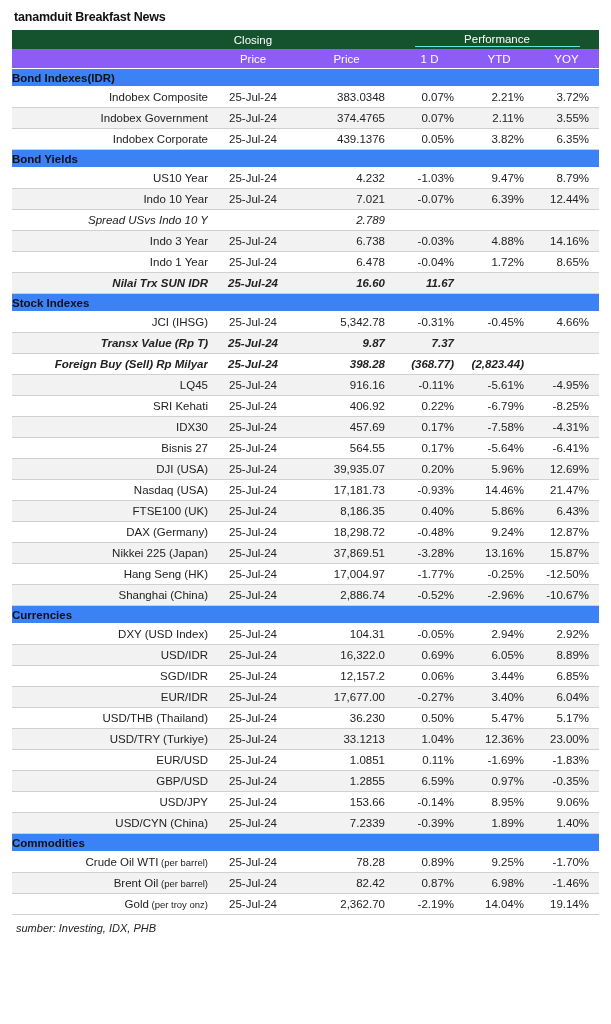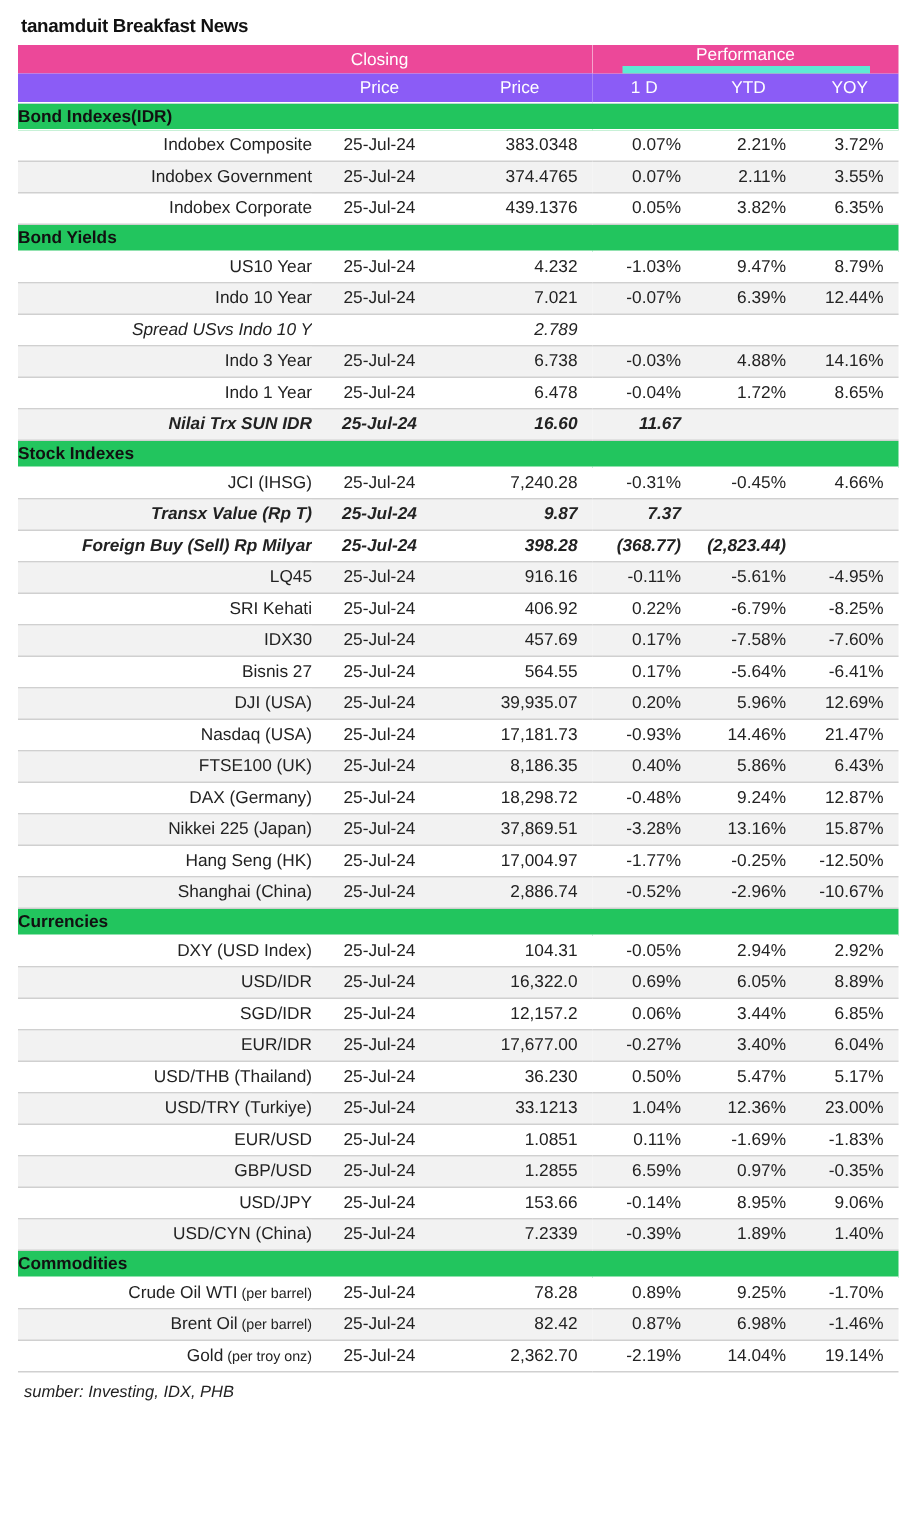--- a/index.html
+++ b/index.html
@@ -33,47 +33,47 @@
     border-collapse: collapse;
     table-layout: fixed;
     font-size: 11.5px;
   }
   table.main td, table.main th {
     padding: 0;
     margin: 0;
   }
   
   .hdr-row td {
-    background: #ec4899;
+    background: #14532d;
     color: #ffffff;
     height: 19px;
     text-align: center;
     font-size: 11.5px;
     vertical-align: middle;
   }
   .hdr-row2 td {
     background: #8b5cf6;
     color: #ffffff;
     height: 19px;
     text-align: center;
     font-size: 11.5px;
     vertical-align: middle;
   }
   .perf-group {
     position: relative;
   }
   .perf-group span {
     display: inline-block;
-    border-bottom: 5px solid #5eead4;
+    border-bottom: 1px solid #5eead4;
     padding: 0 0 1px 0;
     width: 165px;
   }
   
   .section td {
-    background: #22c55e;
+    background: #3b82f6;
     font-weight: bold;
     font-size: 11.5px;
     height: 17px;
     padding-left: 5px;
     color: #111;
     border-top: 1px solid #ffffff;
     border-bottom: 1px solid #ffffff;
   }
   
   tr.data td {
@@ -235,21 +235,21 @@
           <td class="num">11.67</td>
           <td class="num"></td>
           <td class="num"></td>
         </tr>
         <tr class="section">
           <td colspan="6">Stock Indexes</td>
         </tr>
         <tr class="data">
           <td class="label"><span>JCI (IHSG)</span></td>
           <td class="date">25-Jul-24</td>
-          <td class="num">7,240.28</td>
+          <td class="num">5,342.78</td>
           <td class="num">-0.31%</td>
           <td class="num">-0.45%</td>
           <td class="num">4.66%</td>
         </tr>
         <tr class="data shade ital bold">
           <td class="label"><span>Transx Value (Rp T)</span></td>
           <td class="date">25-Jul-24</td>
           <td class="num">9.87</td>
           <td class="num">7.37</td>
           <td class="num"></td>
@@ -278,21 +278,21 @@
           <td class="num">0.22%</td>
           <td class="num">-6.79%</td>
           <td class="num">-8.25%</td>
         </tr>
         <tr class="data shade">
           <td class="label"><span>IDX30</span></td>
           <td class="date">25-Jul-24</td>
           <td class="num">457.69</td>
           <td class="num">0.17%</td>
           <td class="num">-7.58%</td>
-          <td class="num">-7.60%</td>
+          <td class="num">-4.31%</td>
         </tr>
         <tr class="data">
           <td class="label"><span>Bisnis 27</span></td>
           <td class="date">25-Jul-24</td>
           <td class="num">564.55</td>
           <td class="num">0.17%</td>
           <td class="num">-5.64%</td>
           <td class="num">-6.41%</td>
         </tr>
         <tr class="data shade">

